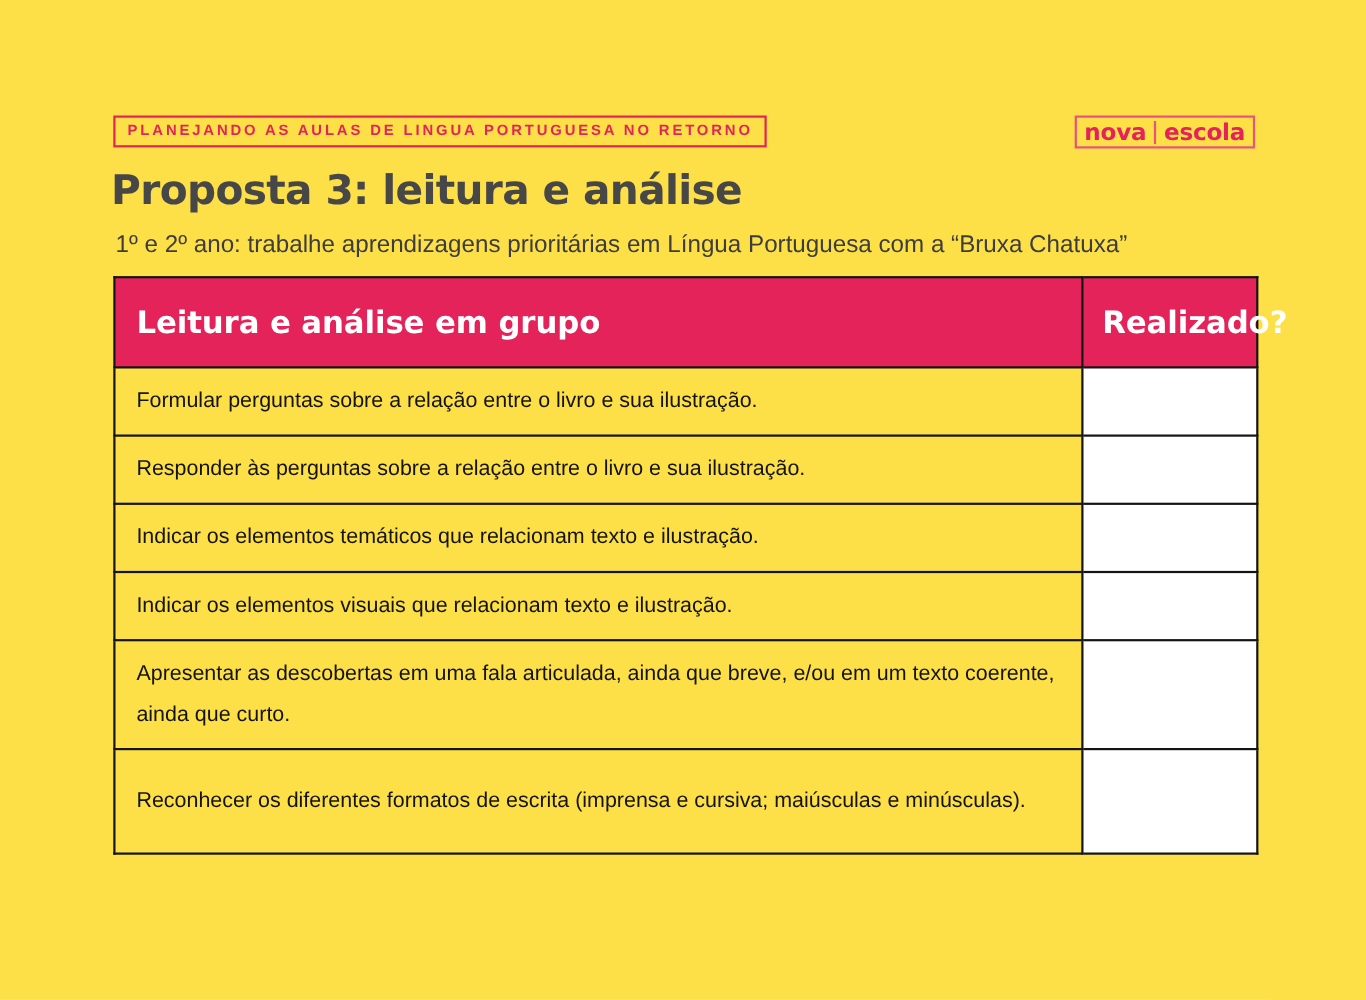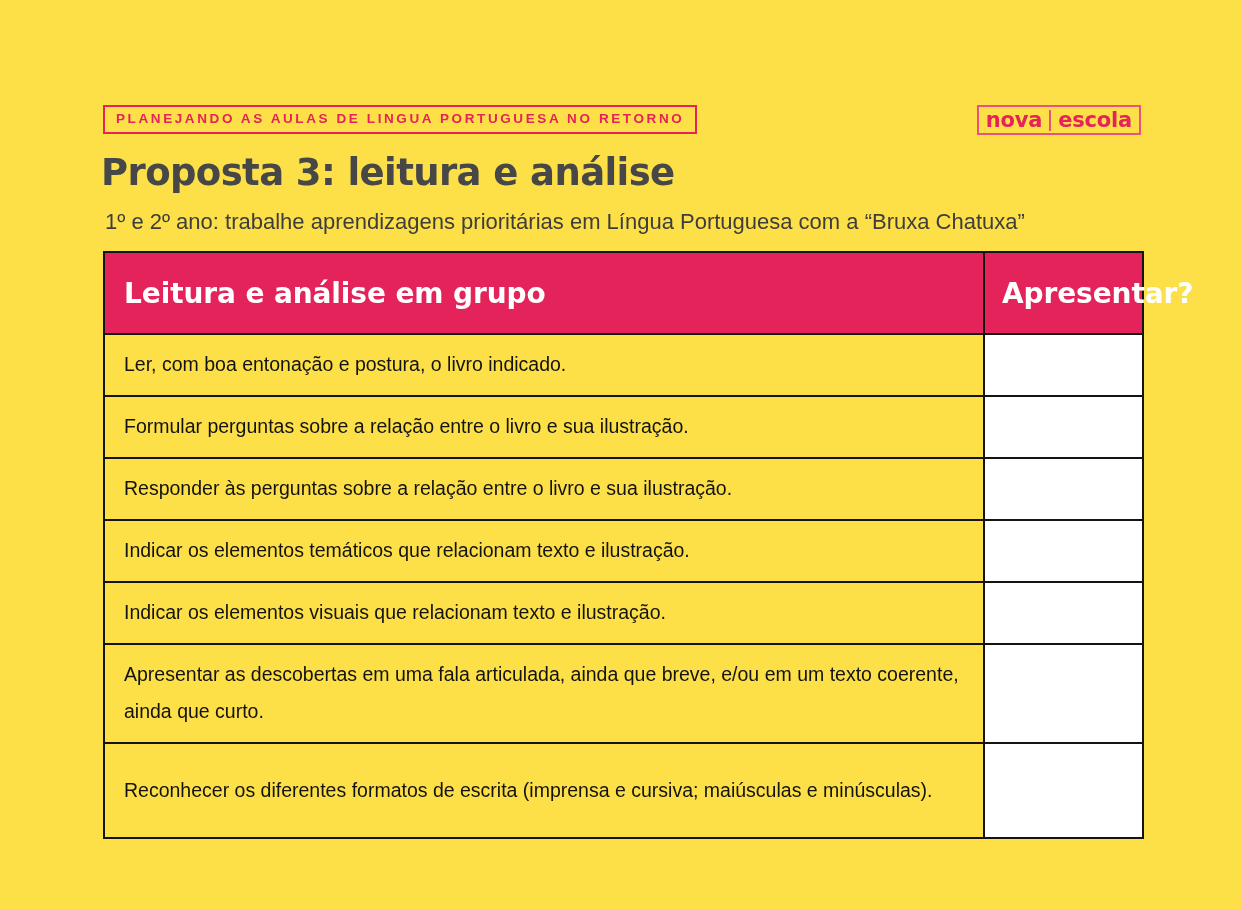--- a/index.html
+++ b/index.html
@@ -178,30 +178,26 @@
     <colgroup>
       <col class="task-col">
       <col class="done-col">
     </colgroup>
     <thead>
       <tr>
         <th class="task-head">
           <div class="hcell">Leitura e análise em grupo</div>
         </th>
         <th class="done-head">
-          <div class="hcell">Apresentar?</div>
+          <div class="hcell">Realizado?</div>
         </th>
       </tr>
     </thead>
     <tbody>
       <tr>
-        <td class="task-cell">Ler, com boa entonação e postura, o livro indicado.</td>
-        <td class="done-cell"></td>
-      </tr>
-      <tr>
         <td class="task-cell">Formular perguntas sobre a relação entre o livro e sua ilustração.</td>
         <td class="done-cell"></td>
       </tr>
       <tr>
         <td class="task-cell">Responder às perguntas sobre a relação entre o livro e sua ilustração.</td>
         <td class="done-cell"></td>
       </tr>
       <tr>
         <td class="task-cell">Indicar os elementos temáticos que relacionam texto e ilustração.</td>
         <td class="done-cell"></td>

